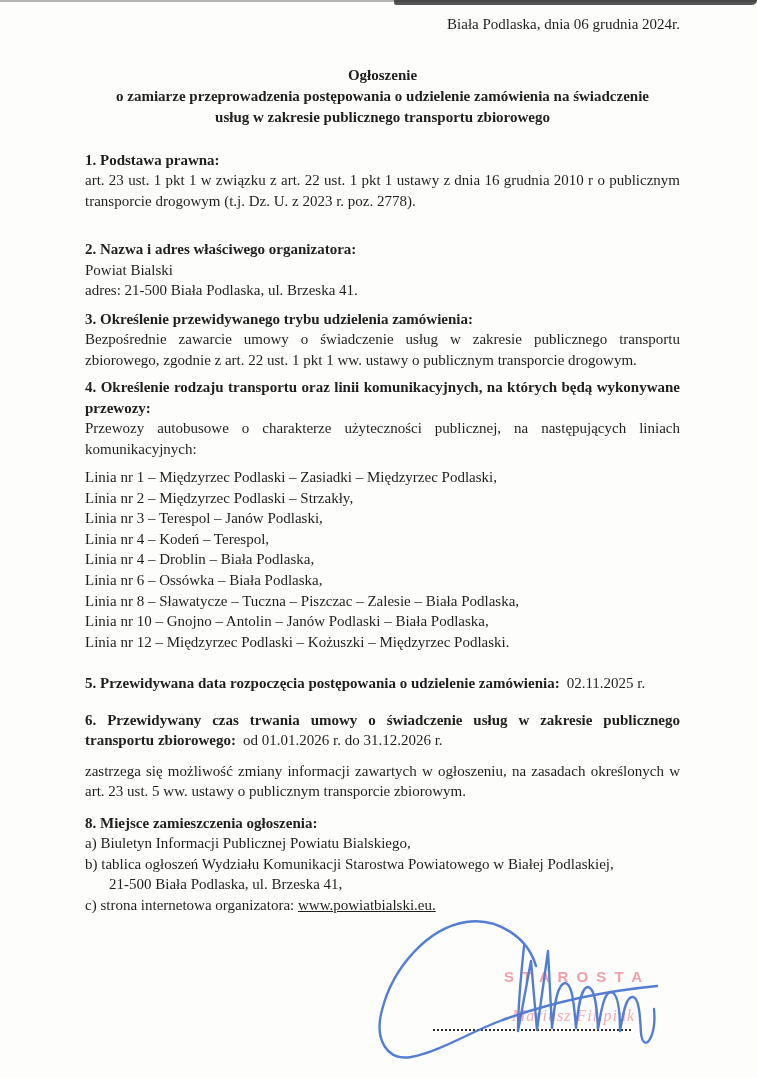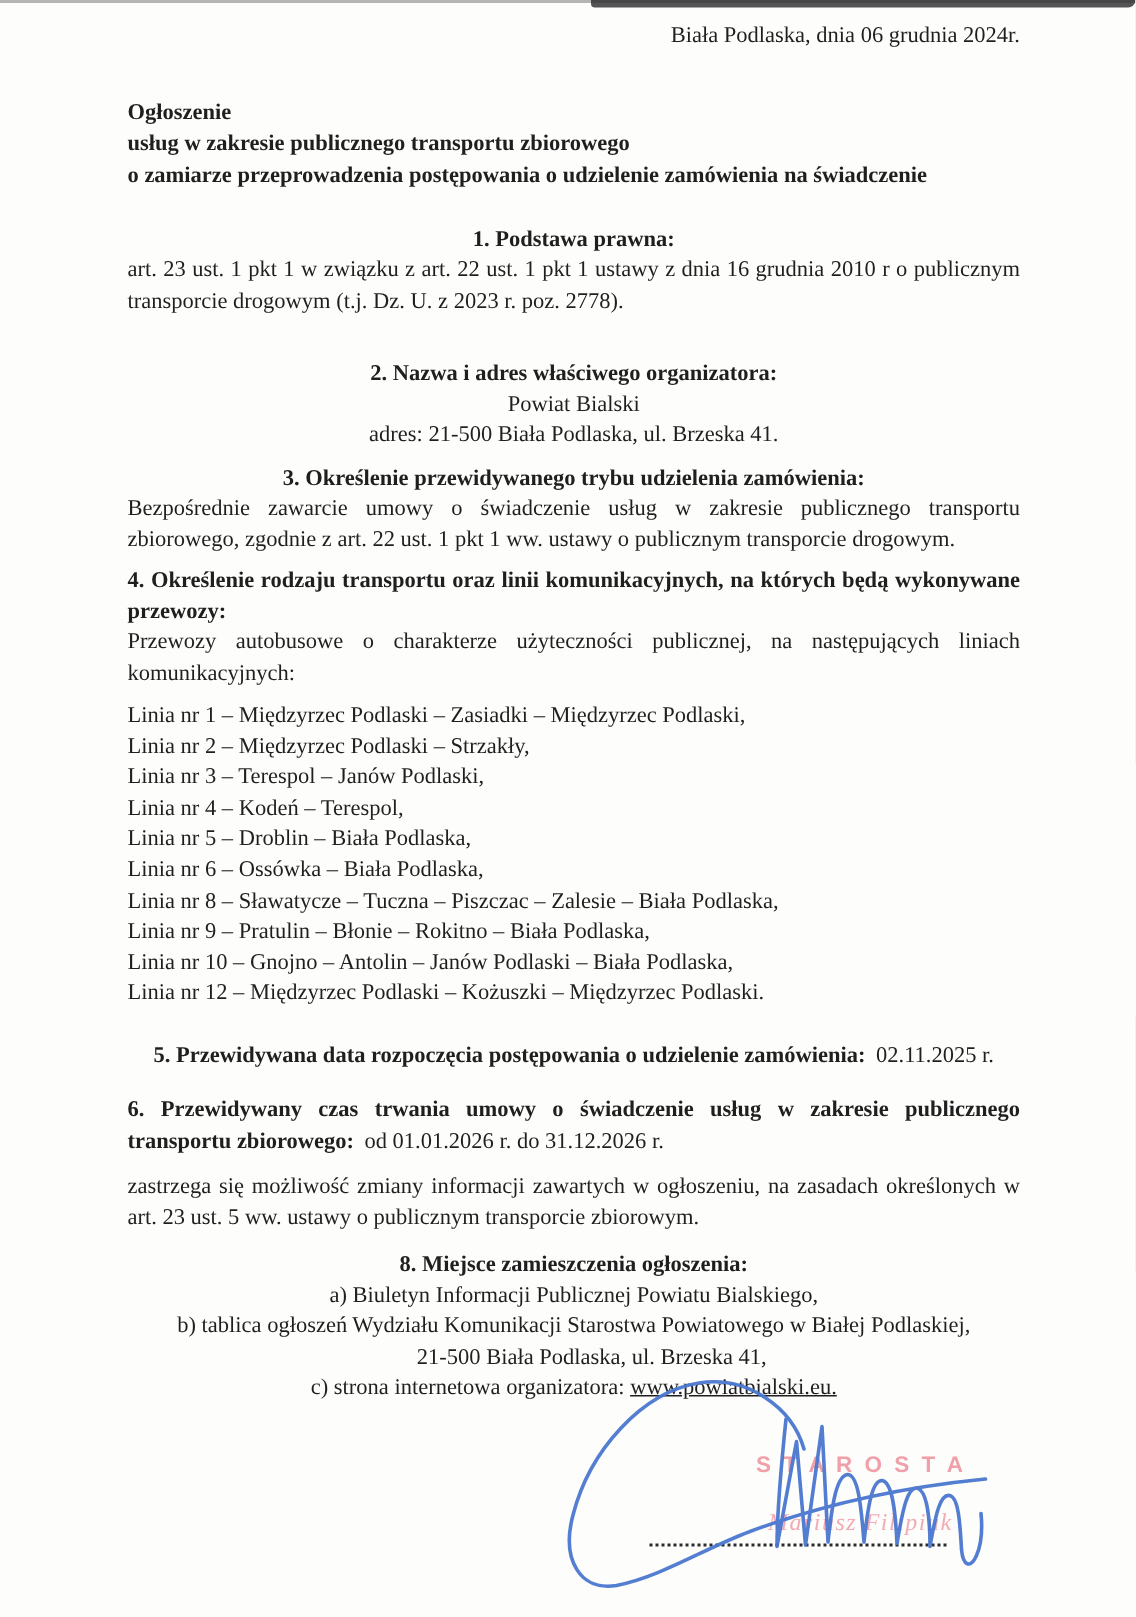--- a/index.html
+++ b/index.html
@@ -13,24 +13,24 @@
     overflow:hidden;
   }
   
   .scan-line{position:absolute;top:0;left:0;width:100%;height:2px;background:#8f8f8f;opacity:.65;}
   .scan-line-dark{position:absolute;top:0;left:52%;width:48%;height:5px;background:#2e2e2e;opacity:.82;border-radius:0 0 6px 3px;}
   .content{
     position:absolute;left:85px;top:0;width:595px;
     font-size:15px;line-height:20.5px;
   }
   .date{margin-top:14px;text-align:right;}
-  .title{margin-top:30px;font-weight:bold;line-height:21px;}
+  .title{margin-top:30px;text-align:center;font-weight:bold;line-height:21px;}
   .b{font-weight:bold;}
   .just{text-align:justify;}
-  p{margin:0;text-align:center;}
+  p{margin:0;}
   .sec1{margin-top:22px;}
   .sec2{margin-top:28px;}
   .sec3{margin-top:8px;}
   .sec4{margin-top:7px;}
   .lines{margin-top:8px;line-height:20.6px;}
   .sec5{margin-top:21px;}
   .sec6{margin-top:16px;}
   .sec7{margin-top:10px;}
   .sec8{margin-top:11px;}
   .indent{padding-left:24px;}
@@ -62,22 +62,22 @@
 
   <div class="scan-line"></div>
   <div class="scan-line-dark"></div>
 
   <div class="content">
 
     <p class="date">Biała Podlaska, dnia 06 grudnia 2024r.</p>
 
     <div class="title">
       <div>Ogłoszenie</div>
+      <div>o zamiarze przeprowadzenia postępowania o udzielenie zamówienia na świadczenie</div>
       <div>usług w zakresie publicznego transportu zbiorowego</div>
-      <div>o zamiarze przeprowadzenia postępowania o udzielenie zamówienia na świadczenie</div>
     </div>
 
     <div class="sec1">
       <p class="b">1. Podstawa prawna:</p>
       <p class="just">art. 23 ust. 1 pkt 1 w związku z art. 22 ust. 1 pkt 1 ustawy z dnia 16 grudnia 2010 r o publicznym transporcie drogowym (t.j. Dz. U. z 2023 r. poz. 2778).</p>
     </div>
 
     <div class="sec2">
       <p class="b">2. Nazwa i adres właściwego organizatora:</p>
       <p>Powiat Bialski</p>
@@ -90,24 +90,23 @@
     </div>
 
     <div class="sec4">
       <p class="b just">4. Określenie rodzaju transportu oraz linii komunikacyjnych, na których będą wykonywane przewozy:</p>
       <p class="just">Przewozy autobusowe o charakterze użyteczności publicznej, na następujących liniach komunikacyjnych:</p>
       <div class="lines">
         <div>Linia nr 1 – Międzyrzec Podlaski – Zasiadki – Międzyrzec Podlaski,</div>
         <div>Linia nr 2 – Międzyrzec Podlaski – Strzakły,</div>
         <div>Linia nr 3 – Terespol – Janów Podlaski,</div>
         <div>Linia nr 4 – Kodeń – Terespol,</div>
-        <div>Linia nr 5 – Droblin – Biała Podlaska,</div>
+        <div>Linia nr 4 – Droblin – Biała Podlaska,</div>
         <div>Linia nr 6 – Ossówka – Biała Podlaska,</div>
         <div>Linia nr 8 – Sławatycze – Tuczna – Piszczac – Zalesie – Biała Podlaska,</div>
-        <div>Linia nr 9 – Pratulin – Błonie – Rokitno – Biała Podlaska,</div>
         <div>Linia nr 10 – Gnojno – Antolin – Janów Podlaski – Biała Podlaska,</div>
         <div>Linia nr 12 – Międzyrzec Podlaski – Kożuszki – Międzyrzec Podlaski.</div>
       </div>
     </div>
 
     <p class="sec5"><span class="b">5. Przewidywana data rozpoczęcia postępowania o udzielenie zamówienia:</span><span class="val">02.11.2025 r.</span></p>
 
     <p class="sec6 just"><span class="b">6. Przewidywany czas trwania umowy o świadczenie usług w zakresie publicznego transportu zbiorowego:</span><span class="val">od 01.01.2026 r. do 31.12.2026 r.</span></p>
 
     <div class="sec7">

